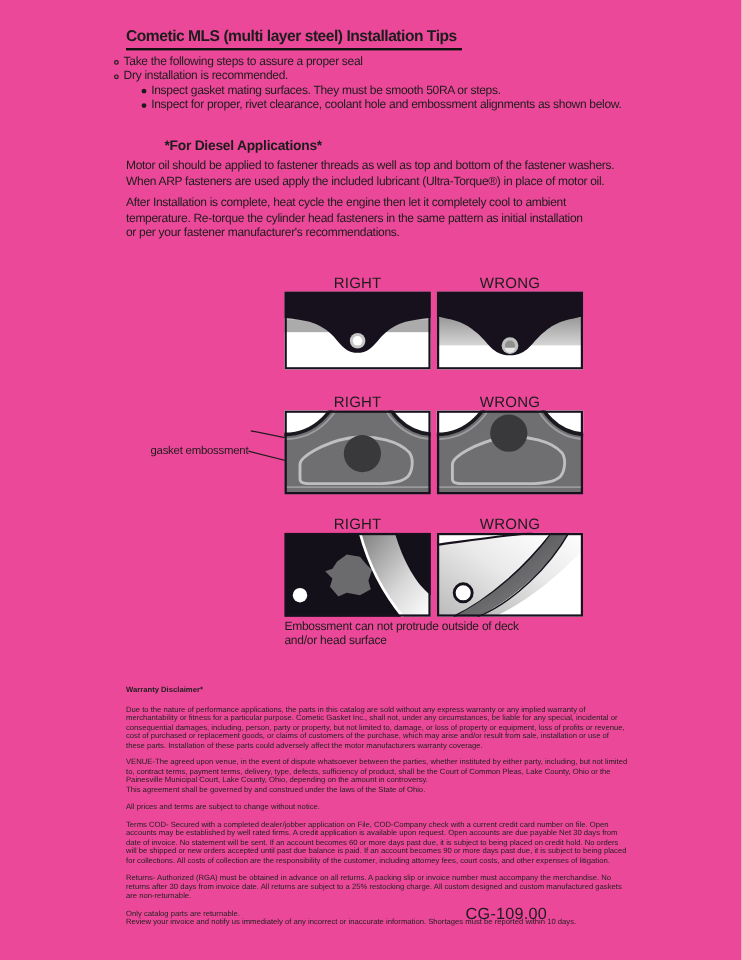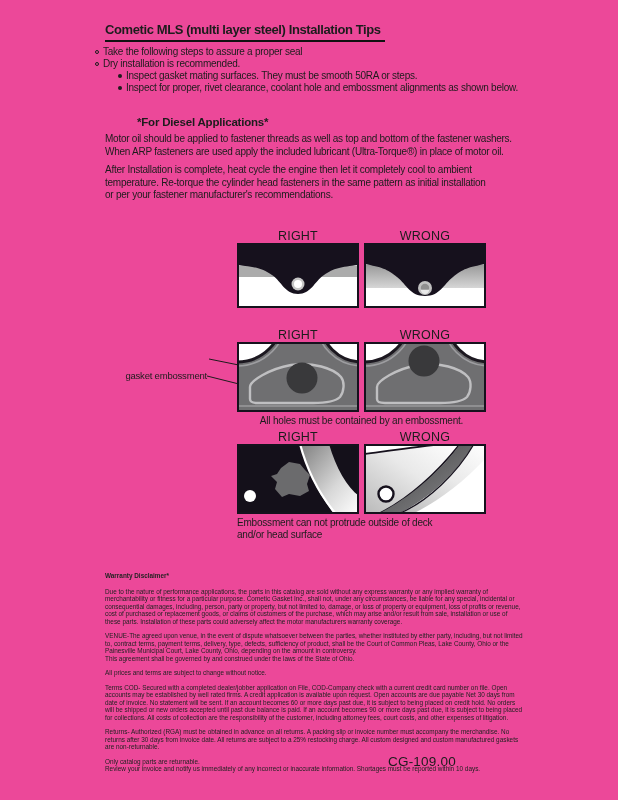--- a/index.html
+++ b/index.html
@@ -127,21 +127,20 @@
     <circle cx="0" cy="-26" r="50" fill="none" stroke="#9d9da0" stroke-width="1.6"></circle>
     <circle cx="0" cy="-26" r="46" fill="#ffffff" stroke="#1c1820" stroke-width="3"></circle>
     <circle cx="125" cy="-22" r="46" fill="none" stroke="#9d9da0" stroke-width="1.6"></circle>
     <circle cx="125" cy="-22" r="42" fill="#ffffff" stroke="#1c1820" stroke-width="3"></circle>
     <path d="M13,57 V45 C13,39 32,27 54,23 C76,20 96,26 104,35 C108,40 107,50 103,55 C98,60 88,61 76,61 L21,61 C15,61 13,60 13,57 Z" fill="none" stroke="#bfbfc1" stroke-width="2.4"></path>
     <line x1="0" y1="64" x2="122" y2="64" stroke="#9a9a9d" stroke-width="1.4"></line>
     <circle cx="60" cy="19" r="15.5" fill="#39393b"></circle>
     <rect x="1" y="1" width="120" height="68" fill="none" stroke="#16111d" stroke-width="2"></rect>
   </svg>
 
-  <div class="abs fig-caption" style="left:237px; top:415px; width:249px; text-align:center;">All holes must be contained by an embossment.</div>
 
   <div class="abs fig-label" style="left:237px; top:430px;">RIGHT</div>
   <div class="abs fig-label" style="left:364px; top:430px;">WRONG</div>
 
   <svg class="fig" style="left:237px; top:444px;" width="122" height="70" viewBox="0 0 122 70">
     <defs>
       <linearGradient id="g3r" x1="0" y1="0" x2="1" y2="1">
         <stop offset="0" stop-color="#7e7e7e"></stop>
           <stop offset="0.6" stop-color="#d8d8d8"></stop>
           <stop offset="1" stop-color="#ffffff"></stop>

